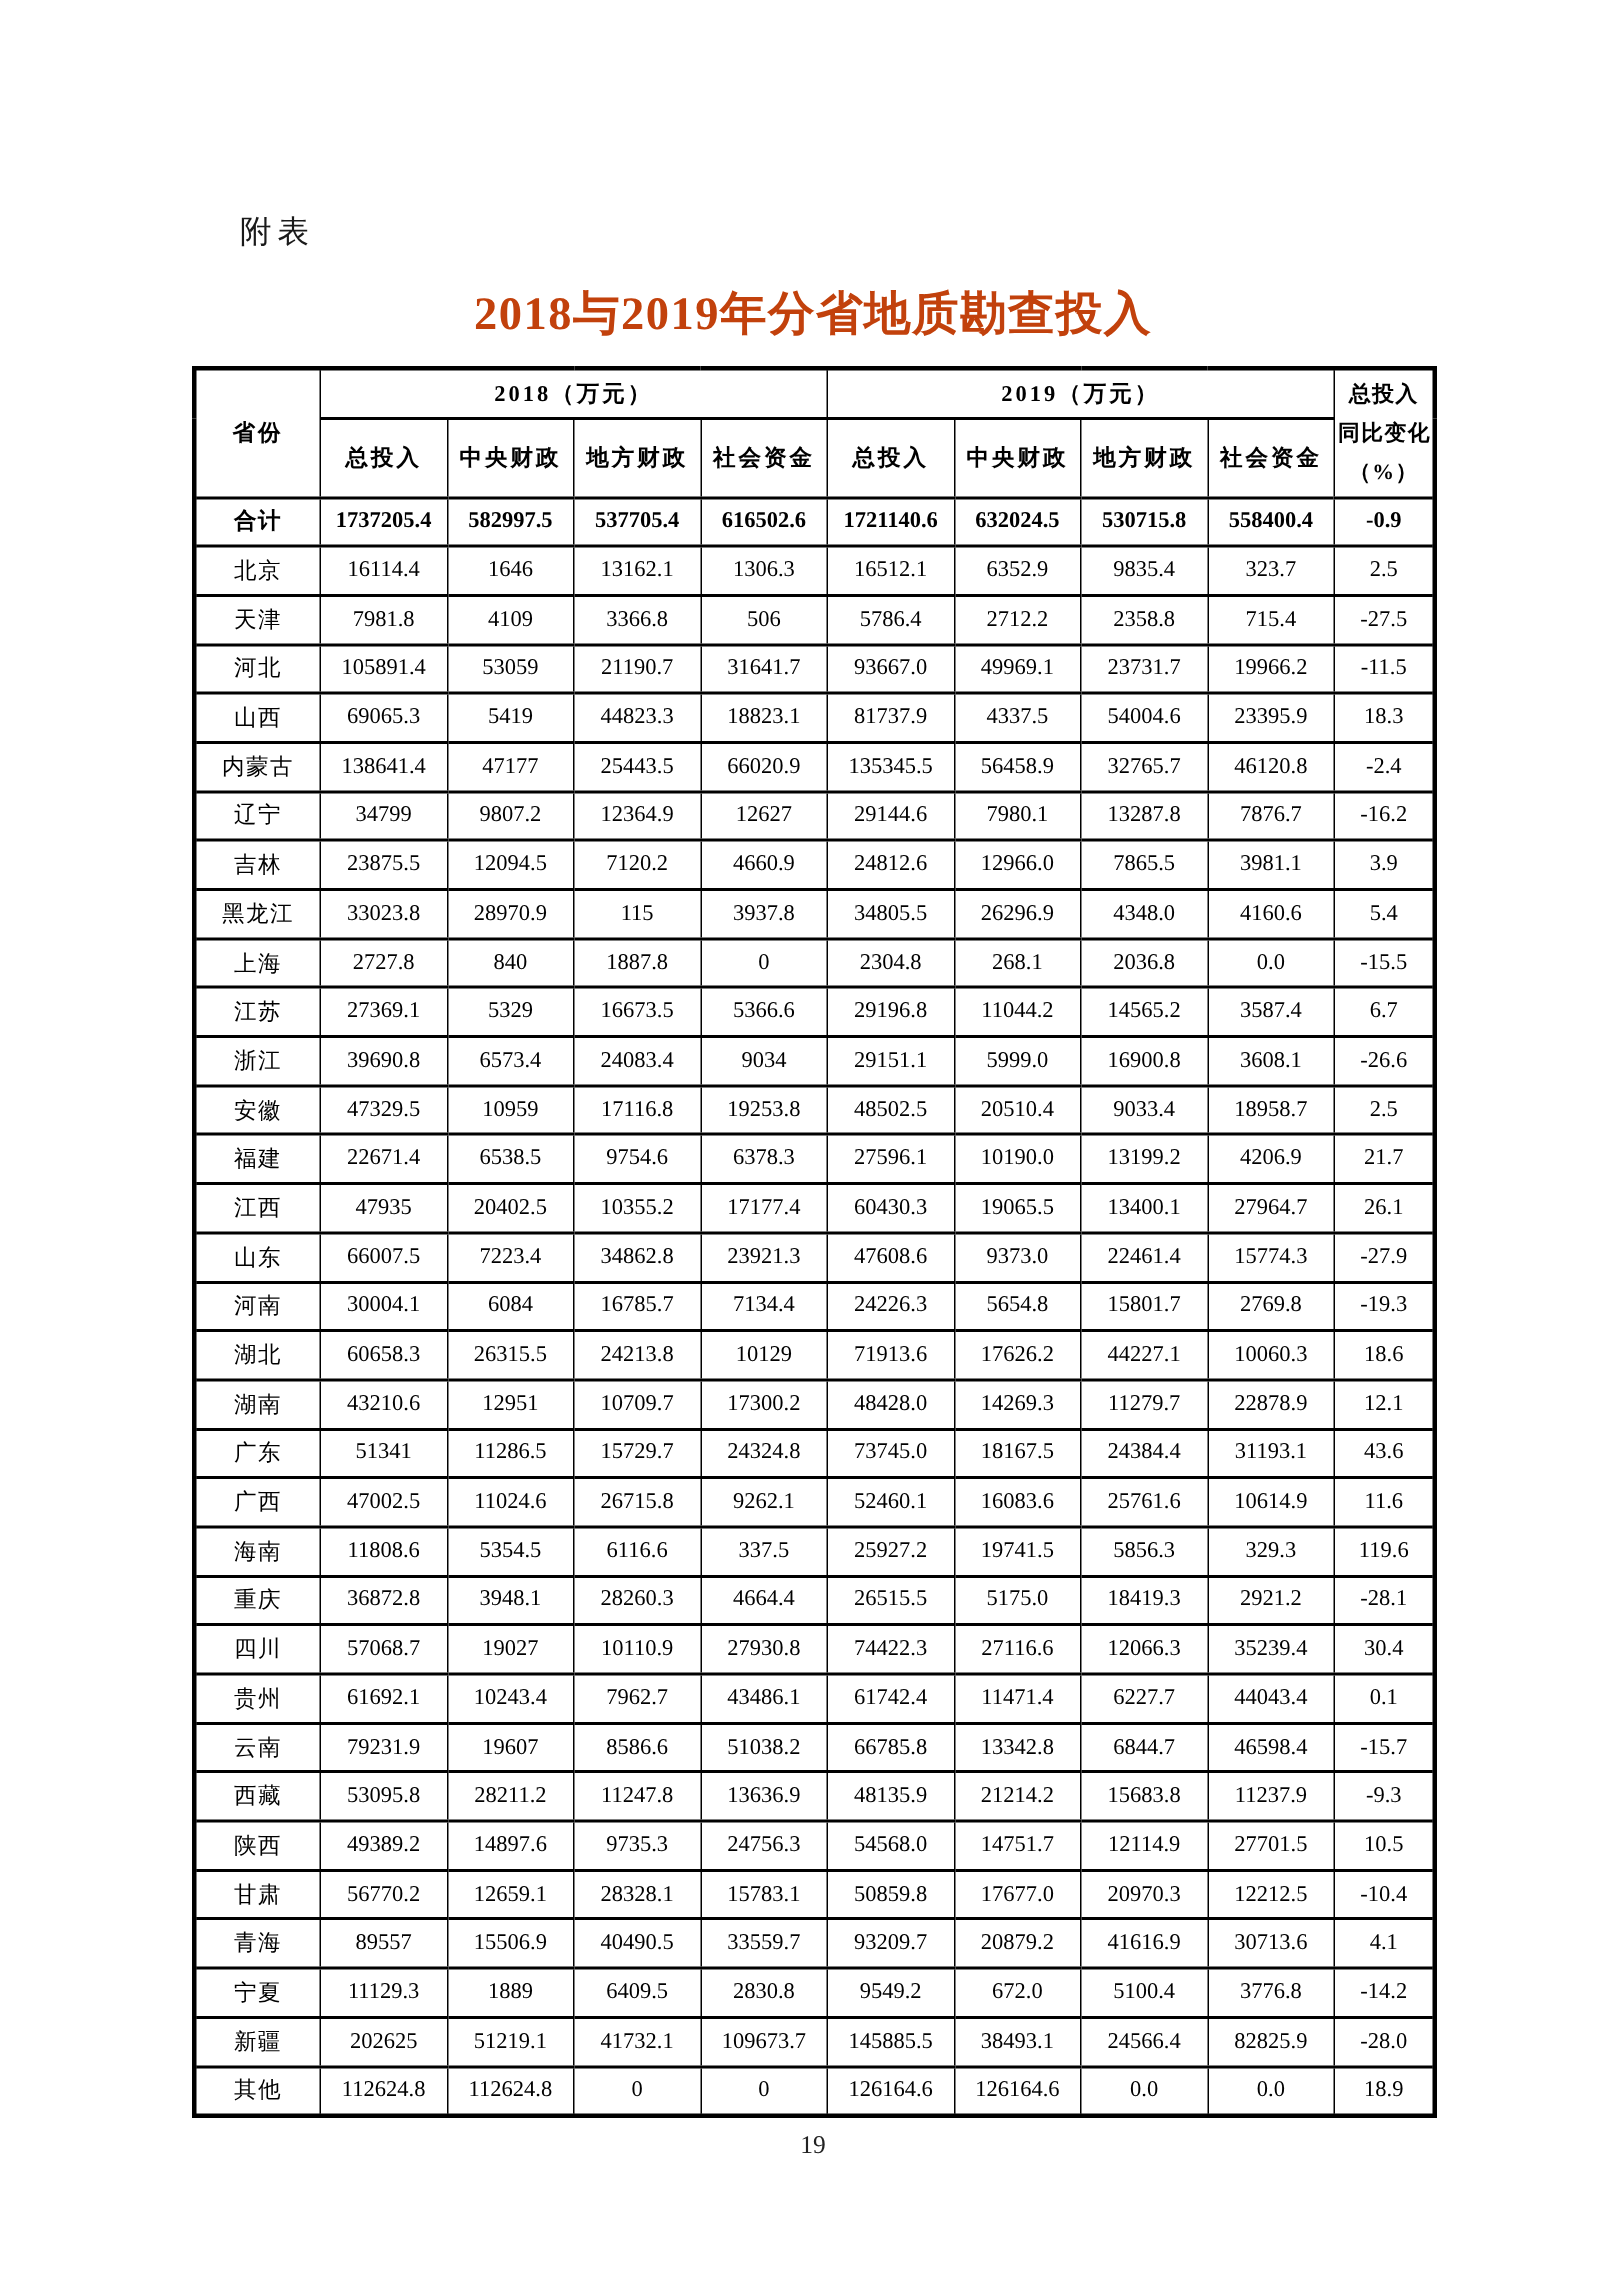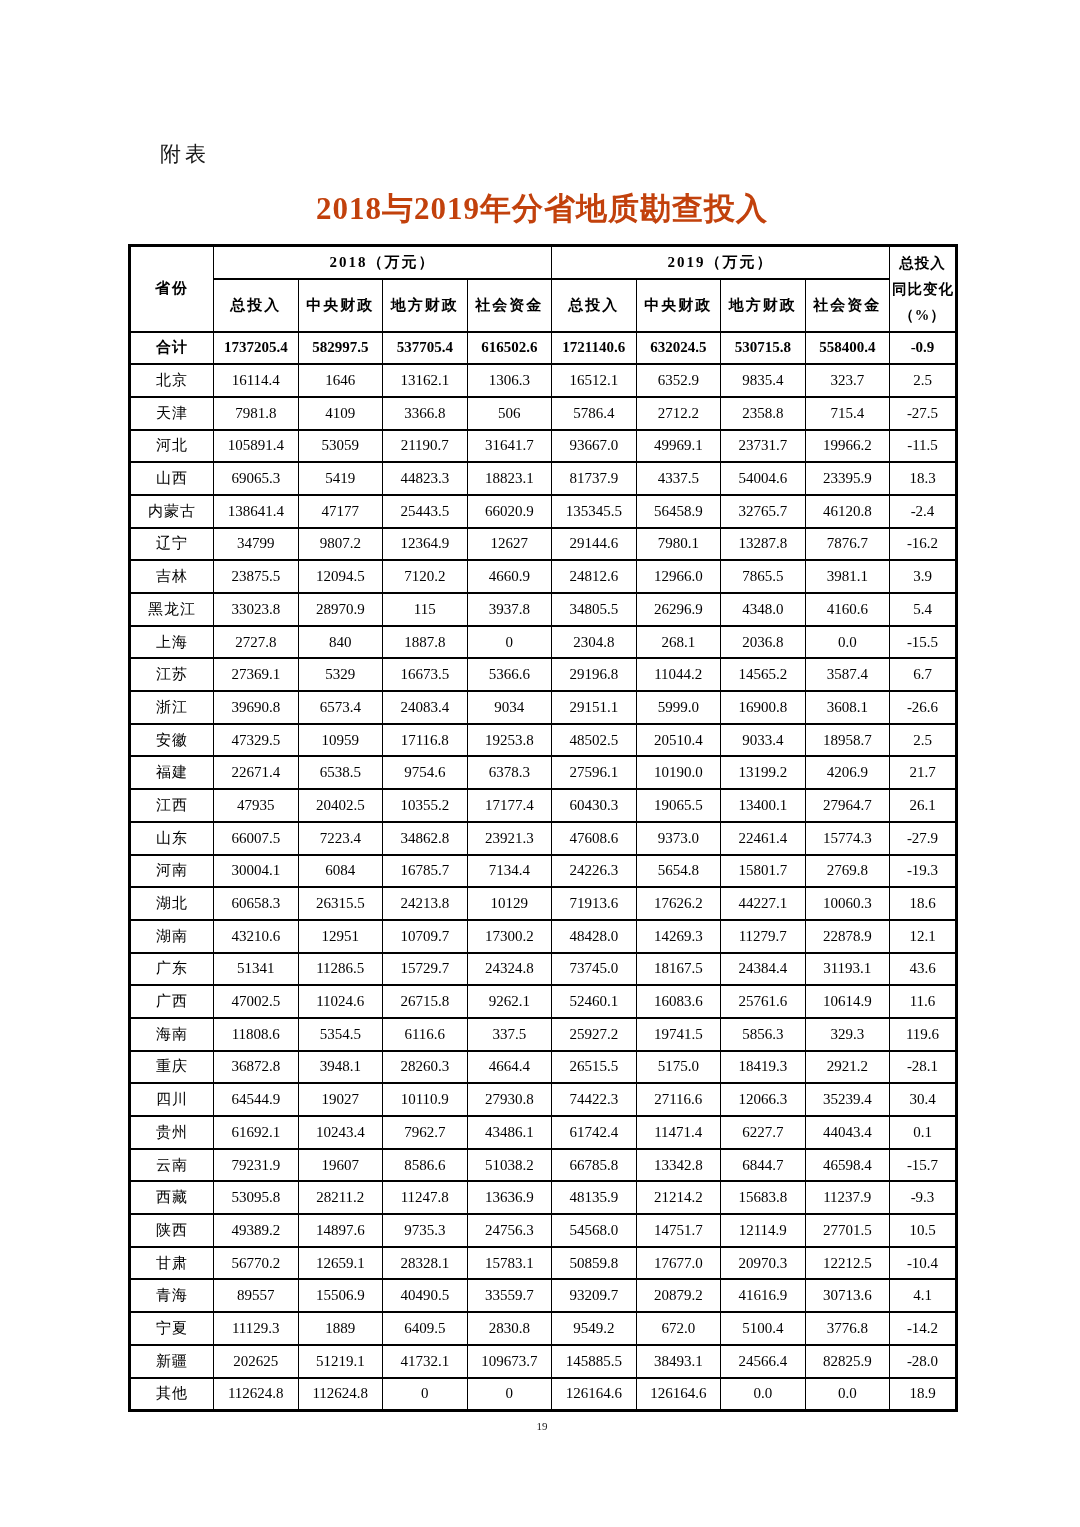--- a/index.html
+++ b/index.html
@@ -64,21 +64,21 @@
   tbody td { font-size: 14.5px; }
   tbody td:first-child { letter-spacing: 1px; }
   tr.total-row td { font-weight: bold; margin-top: 20px; }
   .change-header div { line-height: 26px; letter-spacing: 1px; font-size: 14.5px; }
   .page-number {
     position: absolute;
     left: 128px;
     top: 1420px;
     width: 828px;
     text-align: center;
-    font-size: 11px;
+    font-size: 17px;
     color: #222;
   }
 </style>
 </head>
 <body>
 
 <div class="appendix-label">附表</div>
 
 <h1 class="doc-title">2018与2019年分省地质勘查投入</h1>
 
@@ -389,21 +389,21 @@
         <td>28260.3</td>
         <td>4664.4</td>
         <td>26515.5</td>
         <td>5175.0</td>
         <td>18419.3</td>
         <td>2921.2</td>
         <td>-28.1</td>
       </tr>
       <tr>
         <td>四川</td>
-        <td>64544.9</td>
+        <td>57068.7</td>
         <td>19027</td>
         <td>10110.9</td>
         <td>27930.8</td>
         <td>74422.3</td>
         <td>27116.6</td>
         <td>12066.3</td>
         <td>35239.4</td>
         <td>30.4</td>
       </tr>
       <tr>

